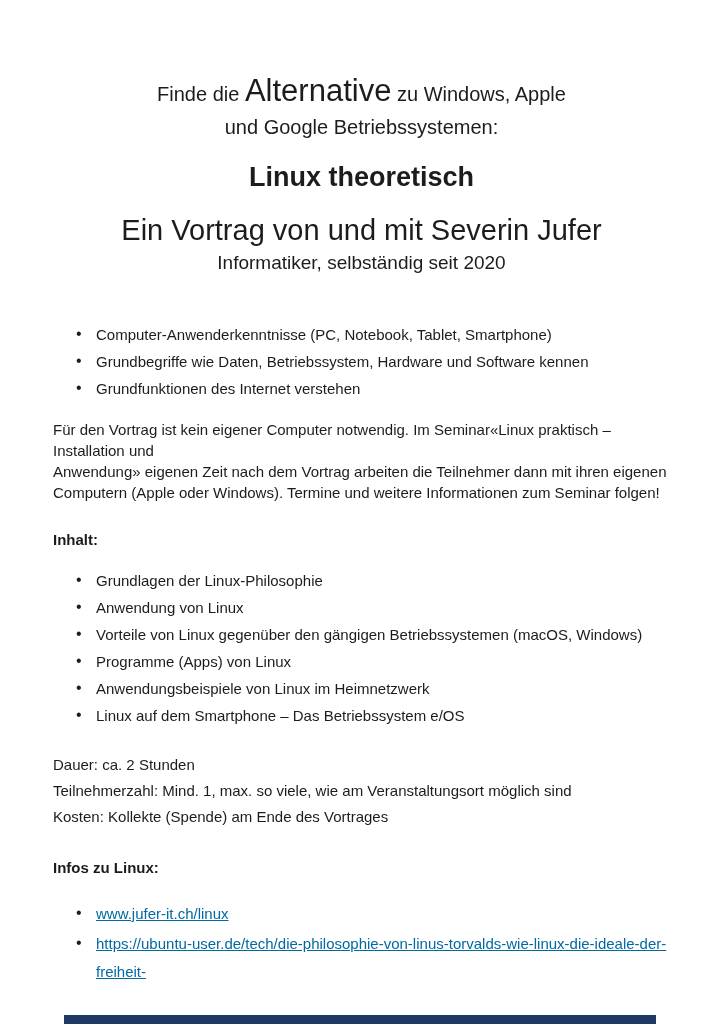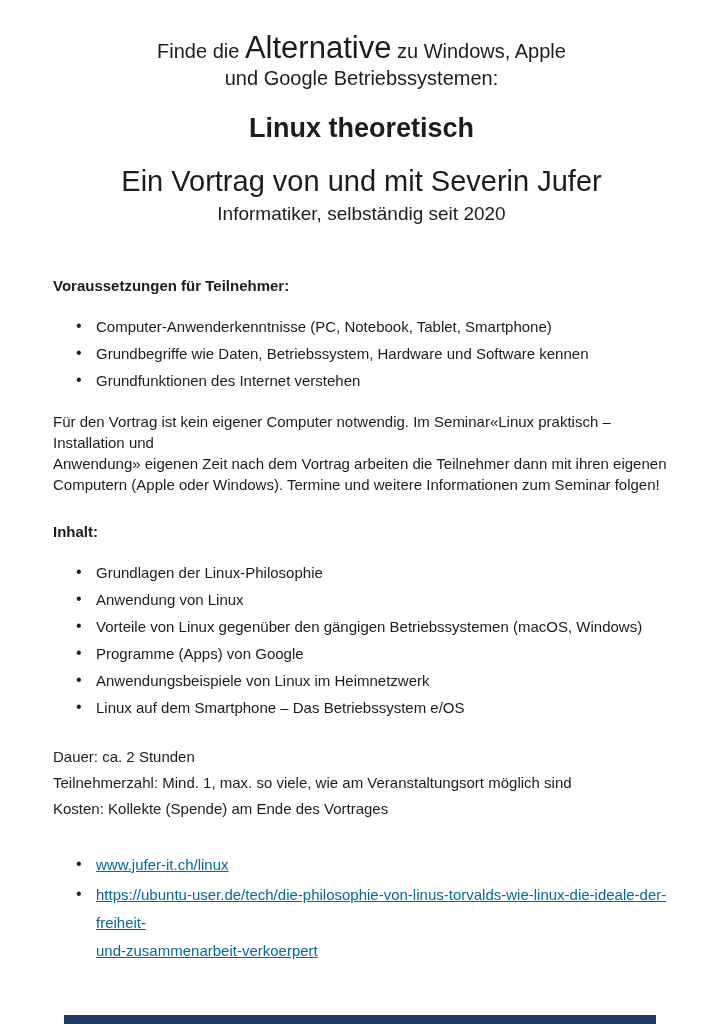--- a/index.html
+++ b/index.html
@@ -8,21 +8,21 @@
     background: #ffffff;
     font-family: "Liberation Sans", sans-serif;
     color: #1c1c1c;
     position: relative;
     overflow: hidden;
   }
   .page { padding: 34px 54px 0 53px; }
 
   
   .hdr { text-align: center; }
-  .h-line1 { font-size: 20px; line-height: 27px; }
+  .h-line1 { font-size: 20px; line-height: 40px; margin-top: 37px; }
   .h-line1 .big { font-size: 31px; }
   .h-line2 { font-size: 20px; line-height: 26px; }
   .doc-title { font-size: 27px; font-weight: bold; margin: 22px 0 12px 0; line-height: 30px; }
   .doc-subtitle { font-size: 29px; font-weight: normal; margin: 22px 0 0 0; line-height: 33px; }
   .byline { font-size: 19px; margin-top: 4px; line-height: 23px; }
 
   
   .sec-heading { font-weight: bold; font-size: 15px; }
   .sec-voraussetzungen { margin-top: 52px; }
   .sec-inhalt { margin-top: 28px; }
@@ -72,58 +72,58 @@
     <div class="h-line1">
       <span>Finde die </span><span class="big">Alternative</span><span> zu Windows, Apple</span>
     </div>
     <div class="h-line2">und Google Betriebssystemen:</div>
     <div class="doc-title">Linux theoretisch</div>
     <div class="doc-subtitle">Ein Vortrag von und mit Severin Jufer</div>
     <div class="byline">Informatiker, selbständig seit 2020</div>
   </div>
 
   <div class="sec-voraussetzungen">
-    <div class="sec-heading">Voraussetzungen für Teilnehmer:</div>
     <ul class="blist">
       <li><span>Computer-Anwenderkenntnisse (PC, Notebook, Tablet, Smartphone)</span></li>
       <li><span>Grundbegriffe wie Daten, Betriebssystem, Hardware und Software kennen</span></li>
       <li><span>Grundfunktionen des Internet verstehen</span></li>
     </ul>
   </div>
 
   <p class="paragraph">
     <span>Für den Vortrag ist kein eigener Computer notwendig. Im Seminar«Linux praktisch – Installation und</span><br>
     <span>Anwendung» eigenen Zeit nach dem Vortrag arbeiten die Teilnehmer dann mit ihren eigenen</span><br>
     <span>Computern (Apple oder Windows). Termine und weitere Informationen zum Seminar folgen!</span>
   </p>
 
   <div class="sec-inhalt">
     <div class="sec-heading">Inhalt:</div>
     <ul class="blist">
       <li><span>Grundlagen der Linux-Philosophie</span></li>
       <li><span>Anwendung von Linux</span></li>
       <li><span>Vorteile von Linux gegenüber den gängigen Betriebssystemen (macOS, Windows)</span></li>
-      <li><span>Programme (Apps) von Google</span></li>
+      <li><span>Programme (Apps) von Linux</span></li>
       <li><span>Anwendungsbeispiele von Linux im Heimnetzwerk</span></li>
       <li><span>Linux auf dem Smartphone – Das Betriebssystem e/OS</span></li>
     </ul>
   </div>
 
   <div class="facts">
     <div class="fact"><b>Dauer</b><span>: ca. 2 Stunden</span></div>
     <div class="fact"><b>Teilnehmerzahl</b><span>: Mind. 1, max. so viele, wie am Veranstaltungsort möglich sind</span></div>
     <div class="fact"><b>Kosten</b><span>: Kollekte (Spende) am Ende des Vortrages</span></div>
   </div>
 
   <div class="sec-infos">
+    <div class="sec-heading">Infos zu Linux:</div>
     <ul class="blist">
       <li class="link-item">
         <a class="doc-link">www.jufer-it.ch/linux</a>
       </li>
       <li class="link-item">
-        <a class="doc-link"><span>https://ubuntu-user.de/tech/die-philosophie-von-linus-torvalds-wie-linux-die-ideale-der-freiheit-</span><br><span>und-zusammenarbeit-verkoerpert</span></a>
+        <a class="doc-link"><span>https://ubuntu-user.de/tech/die-philosophie-von-linus-torvalds-wie-linux-die-ideale-der-freiheit-</span><br></a>
       </li>
     </ul>
   </div>
 
 </div>
 
 <div class="footer-rule"></div>
 
 </body></html>

